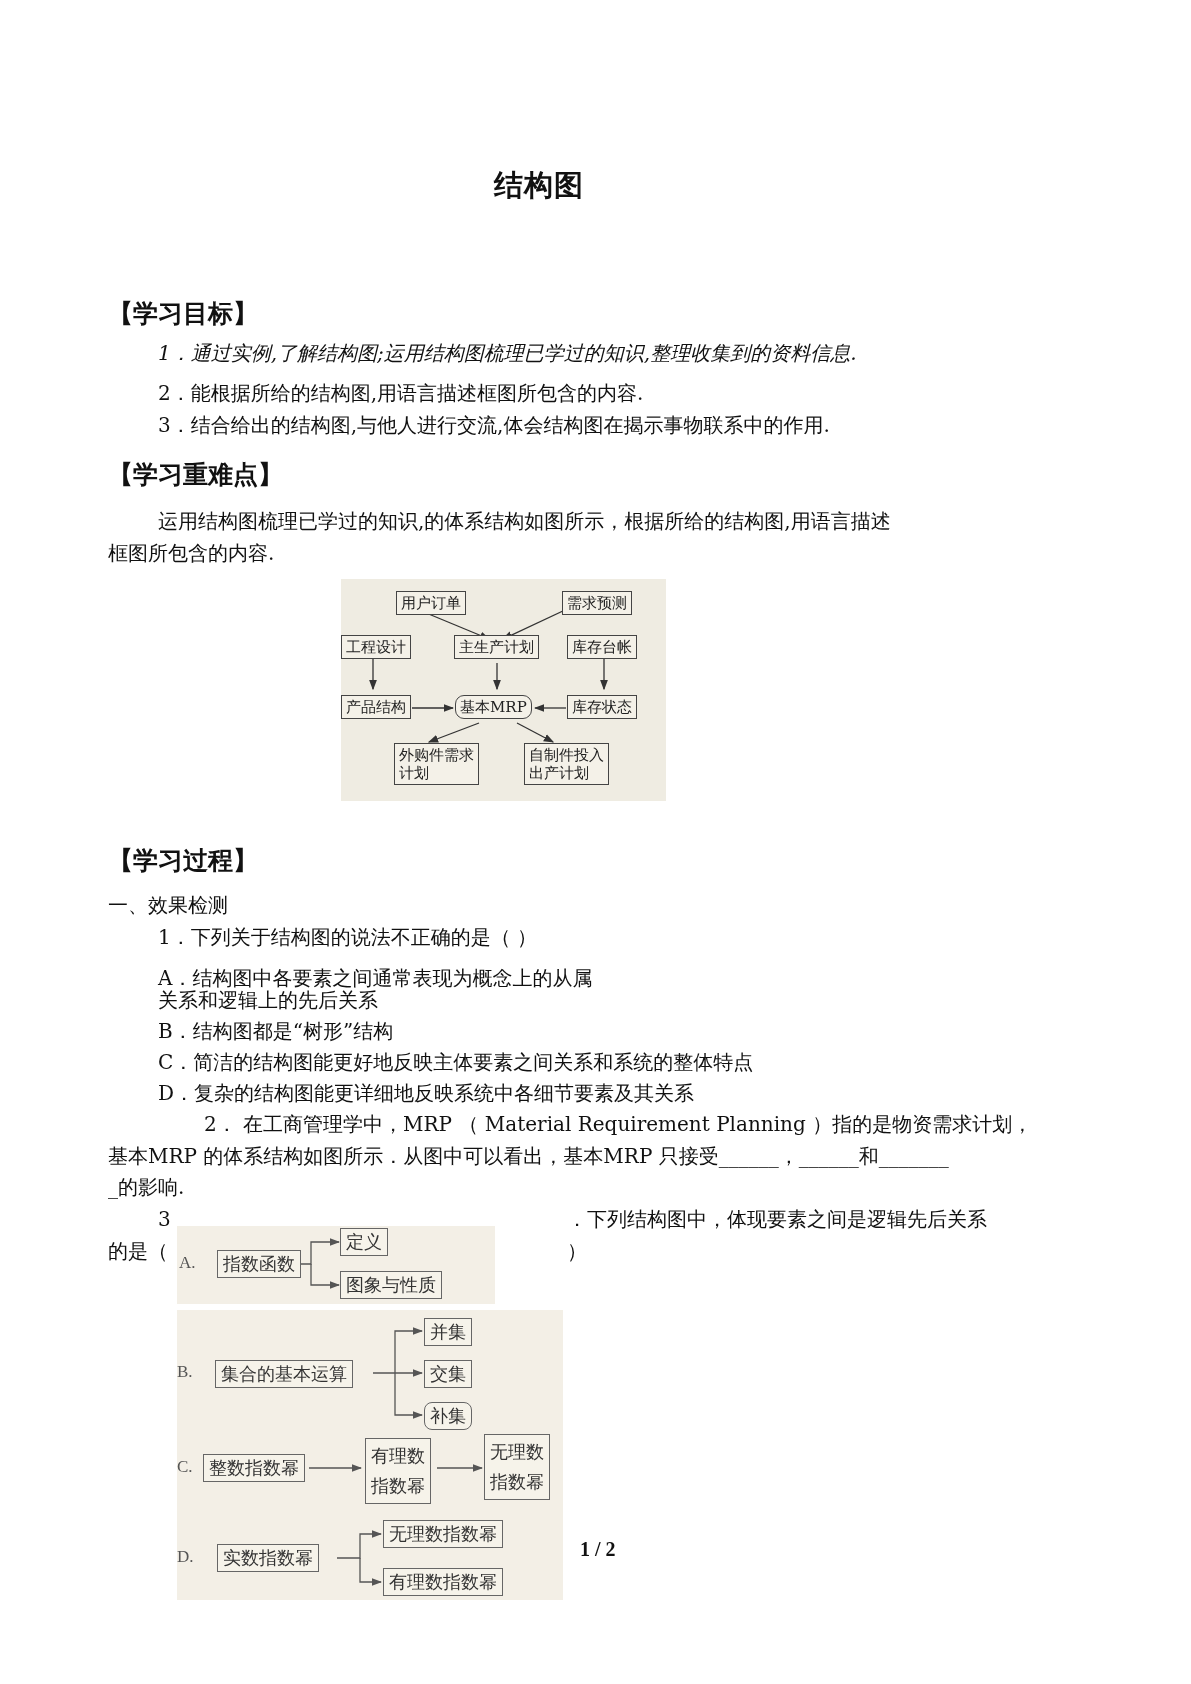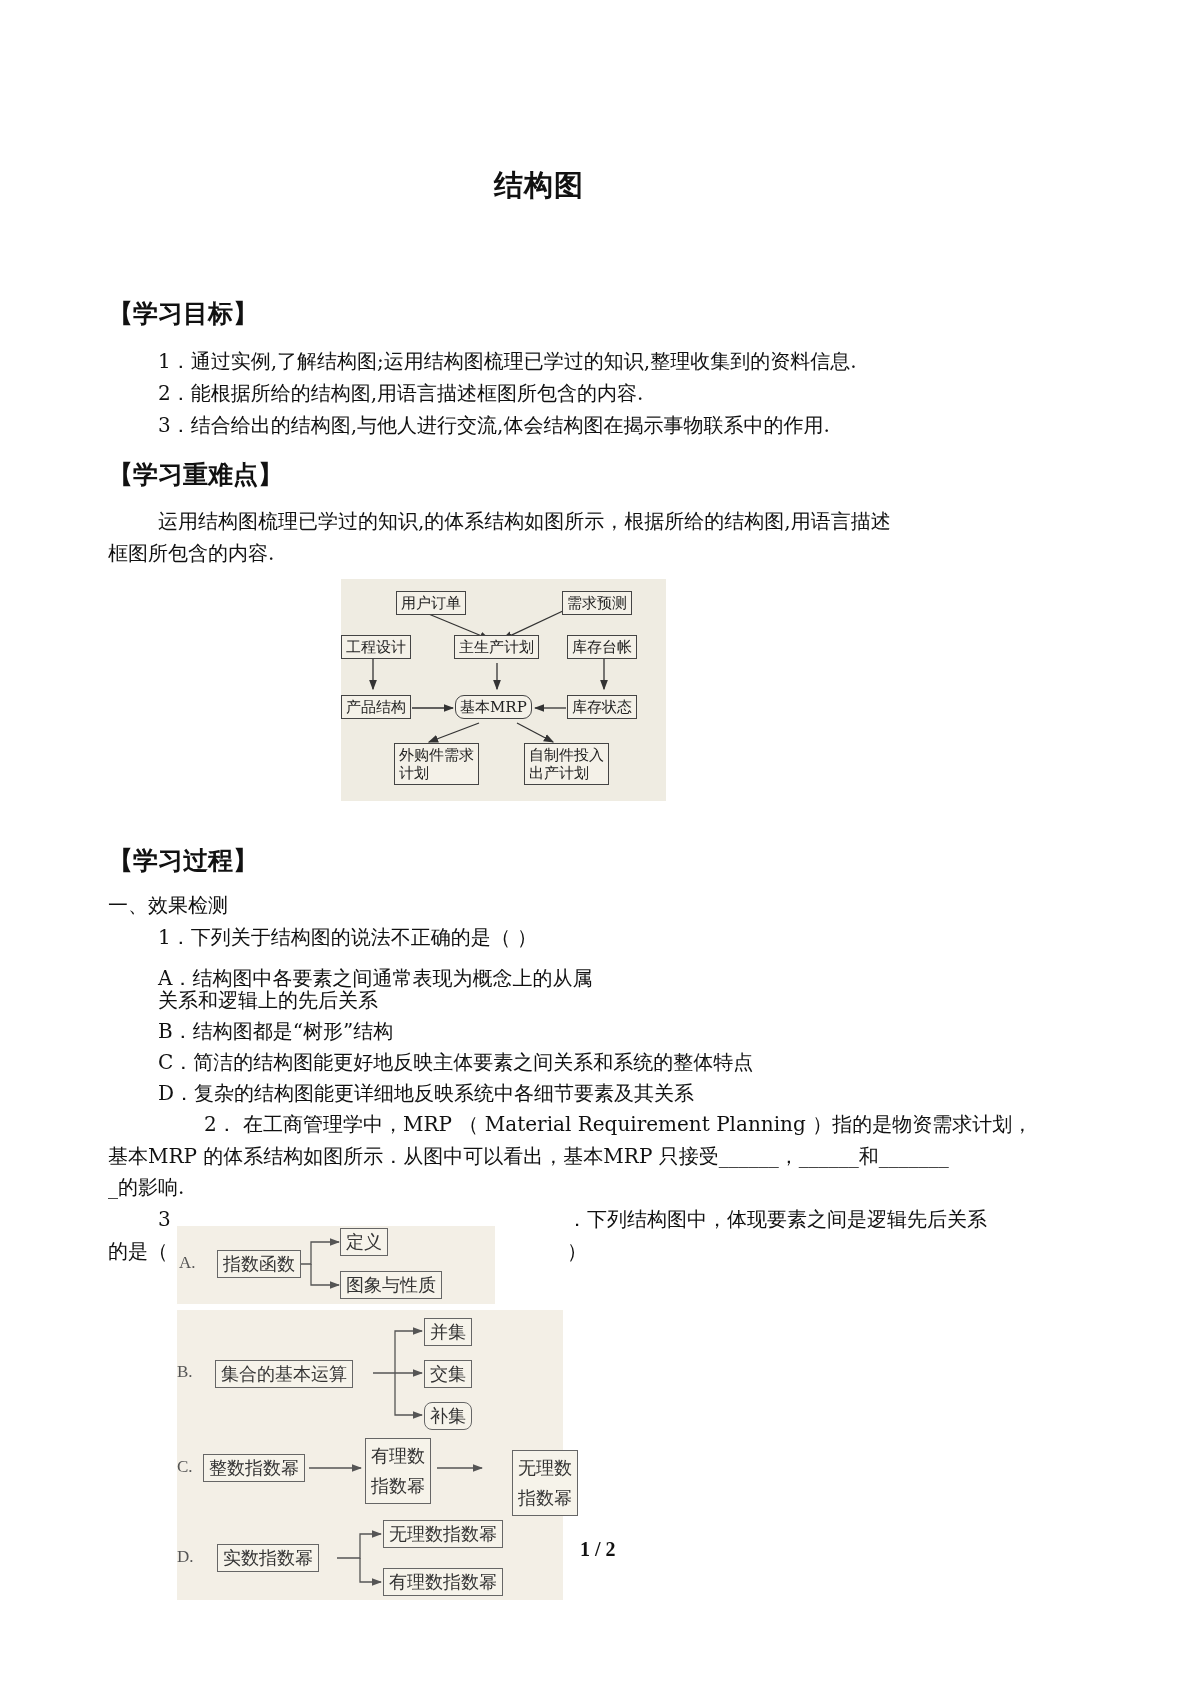--- a/index.html
+++ b/index.html
@@ -23,21 +23,21 @@
           font-family:"DejaVu Serif","Liberation Serif",serif; }
   svg.lines { position:absolute; left:0; top:0; overflow:visible; }
   .pagenum { font-size:20px; font-weight:bold; font-family:"Liberation Serif",serif; }
 </style>
 </head>
 <body>
 
 <div class="abs title">结构图</div>
 
 <div class="abs sec" style="top:297px;">【学习目标】</div>
-<div class="abs line ind1" style="top:346px;">1．通过实例,了解结构图;运用结构图梳理已学过的知识,整理收集到的资料信息.</div>
+<div class="abs line ind1" style="top:338px;font-style:italic;">1．通过实例,了解结构图;运用结构图梳理已学过的知识,整理收集到的资料信息.</div>
 <div class="abs line ind1" style="top:378px;">2．能根据所给的结构图,用语言描述框图所包含的内容.</div>
 <div class="abs line ind1" style="top:410px;">3．结合给出的结构图,与他人进行交流,体会结构图在揭示事物联系中的作用.</div>
 
 <div class="abs sec" style="top:458px;">【学习重难点】</div>
 <div class="abs line" style="left:158px; top:506px;">运用结构图梳理已学过的知识,的体系结构如图所示，根据所给的结构图,用语言描述</div>
 <div class="abs line ind0" style="top:538px;">框图所包含的内容.</div>
 
 <div class="abs fig" style="left:341px; top:579px; width:325px; height:222px;">
   <svg class="lines" width="325" height="222">
     <defs>
@@ -131,21 +131,21 @@
   <div class="box2" style="left:247px; top:8px;">并集</div>
   <div class="box2" style="left:247px; top:50px;">交集</div>
   <div class="box2" style="left:247px; top:92px;border-radius:8px;">补集</div>
 
   <span class="opt" style="left:0px; top:147px;">C.</span>
   <div class="box2" style="left:26px; top:144px;">整数指数幂</div>
   <div class="box2" style="left:188px; top:128px; line-height:30px;">
     <div>有理数</div>
     <div>指数幂</div>
   </div>
-  <div class="box2" style="left:307px; top:140px; line-height:30px;margin-left:28px;">
+  <div class="box2" style="left:307px; top:124px; line-height:30px;">
     <div>无理数</div>
     <div>指数幂</div>
   </div>
 
   <span class="opt" style="left:0px; top:237px;">D.</span>
   <div class="box2" style="left:40px; top:234px;">实数指数幂</div>
   <div class="box2" style="left:206px; top:210px;">无理数指数幂</div>
   <div class="box2" style="left:206px; top:258px;">有理数指数幂</div>
 </div>
 

